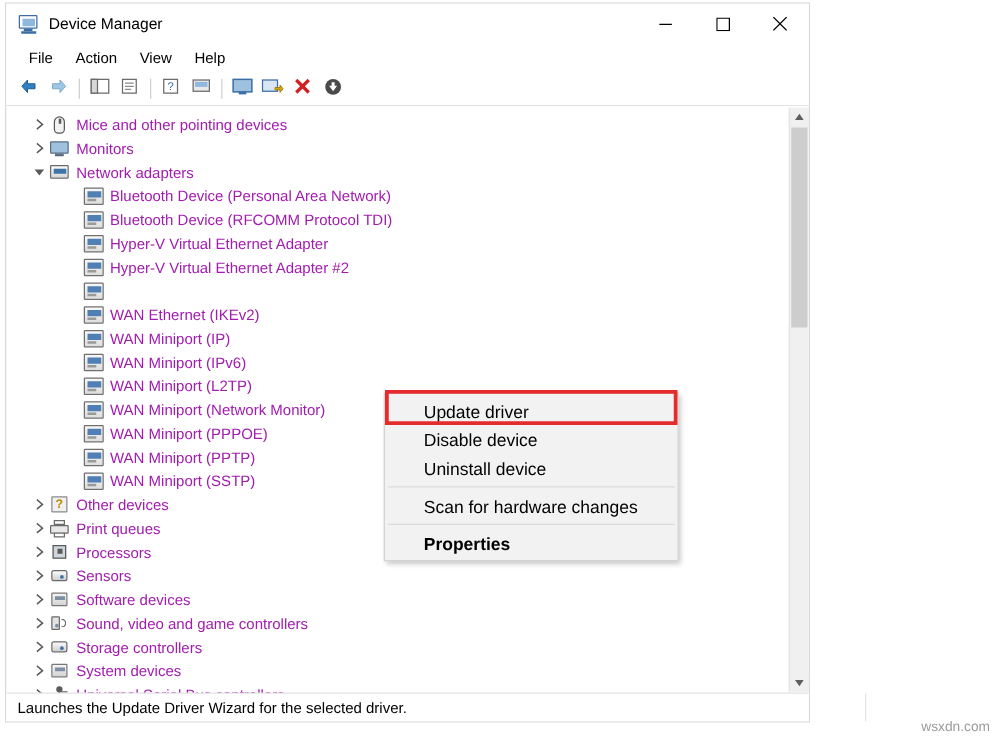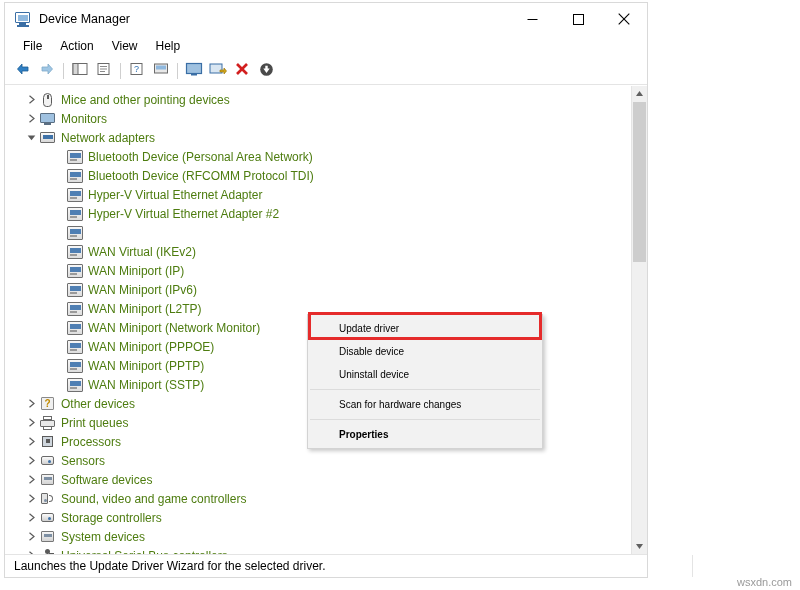--- a/index.html
+++ b/index.html
@@ -173,21 +173,21 @@
   .chev svg { display: block; }
   .row-icon {
     width: 17px;
     height: 16px;
     margin-right: 5px;
     flex: none;
     position: relative;
   }
   .row-label {
     font-size: 12px;
-    color: #4d7c0f;
+    color: #a21caf;
     line-height: 16px;
   }
   .row.selected .row-label {
     background: #ffffff;
     border: 1px solid #2a2a2a;
     padding: 0 2px;
     margin-left: -1px;
   }
 
   
@@ -388,21 +388,21 @@
     border: 1px solid #d3d3d3;
     box-shadow: 2px 2px 4px rgba(0,0,0,0.22);
     padding: 2px 0 2px 0;
     z-index: 20;
   }
   .ctx-item {
     height: 23px;
     display: flex;
     align-items: center;
     padding-left: 31px;
-    font-size: 10px;
+    font-size: 14px;
     color: #000;
   }
   .ctx-item.bold { font-weight: bold; }
   .ctx-sep {
     height: 1px;
     background: #dcdcdc;
     margin: 3px 2px 3px 2px;
   }
   .ctx-highlight {
     position: absolute;
@@ -639,21 +639,21 @@
           <span class="chev"></span>
           <span class="row-icon">
             <span class="ic-nic"></span>
           </span>
         </div>
         <div class="row" style="padding-left: 45px;">
           <span class="chev"></span>
           <span class="row-icon">
             <span class="ic-nic"></span>
           </span>
-          <span class="row-label">WAN Virtual (IKEv2)</span>
+          <span class="row-label">WAN Ethernet (IKEv2)</span>
         </div>
         <div class="row" style="padding-left: 45px;">
           <span class="chev"></span>
           <span class="row-icon">
             <span class="ic-nic"></span>
           </span>
           <span class="row-label">WAN Miniport (IP)</span>
         </div>
         <div class="row" style="padding-left: 45px;">
           <span class="chev"></span>

